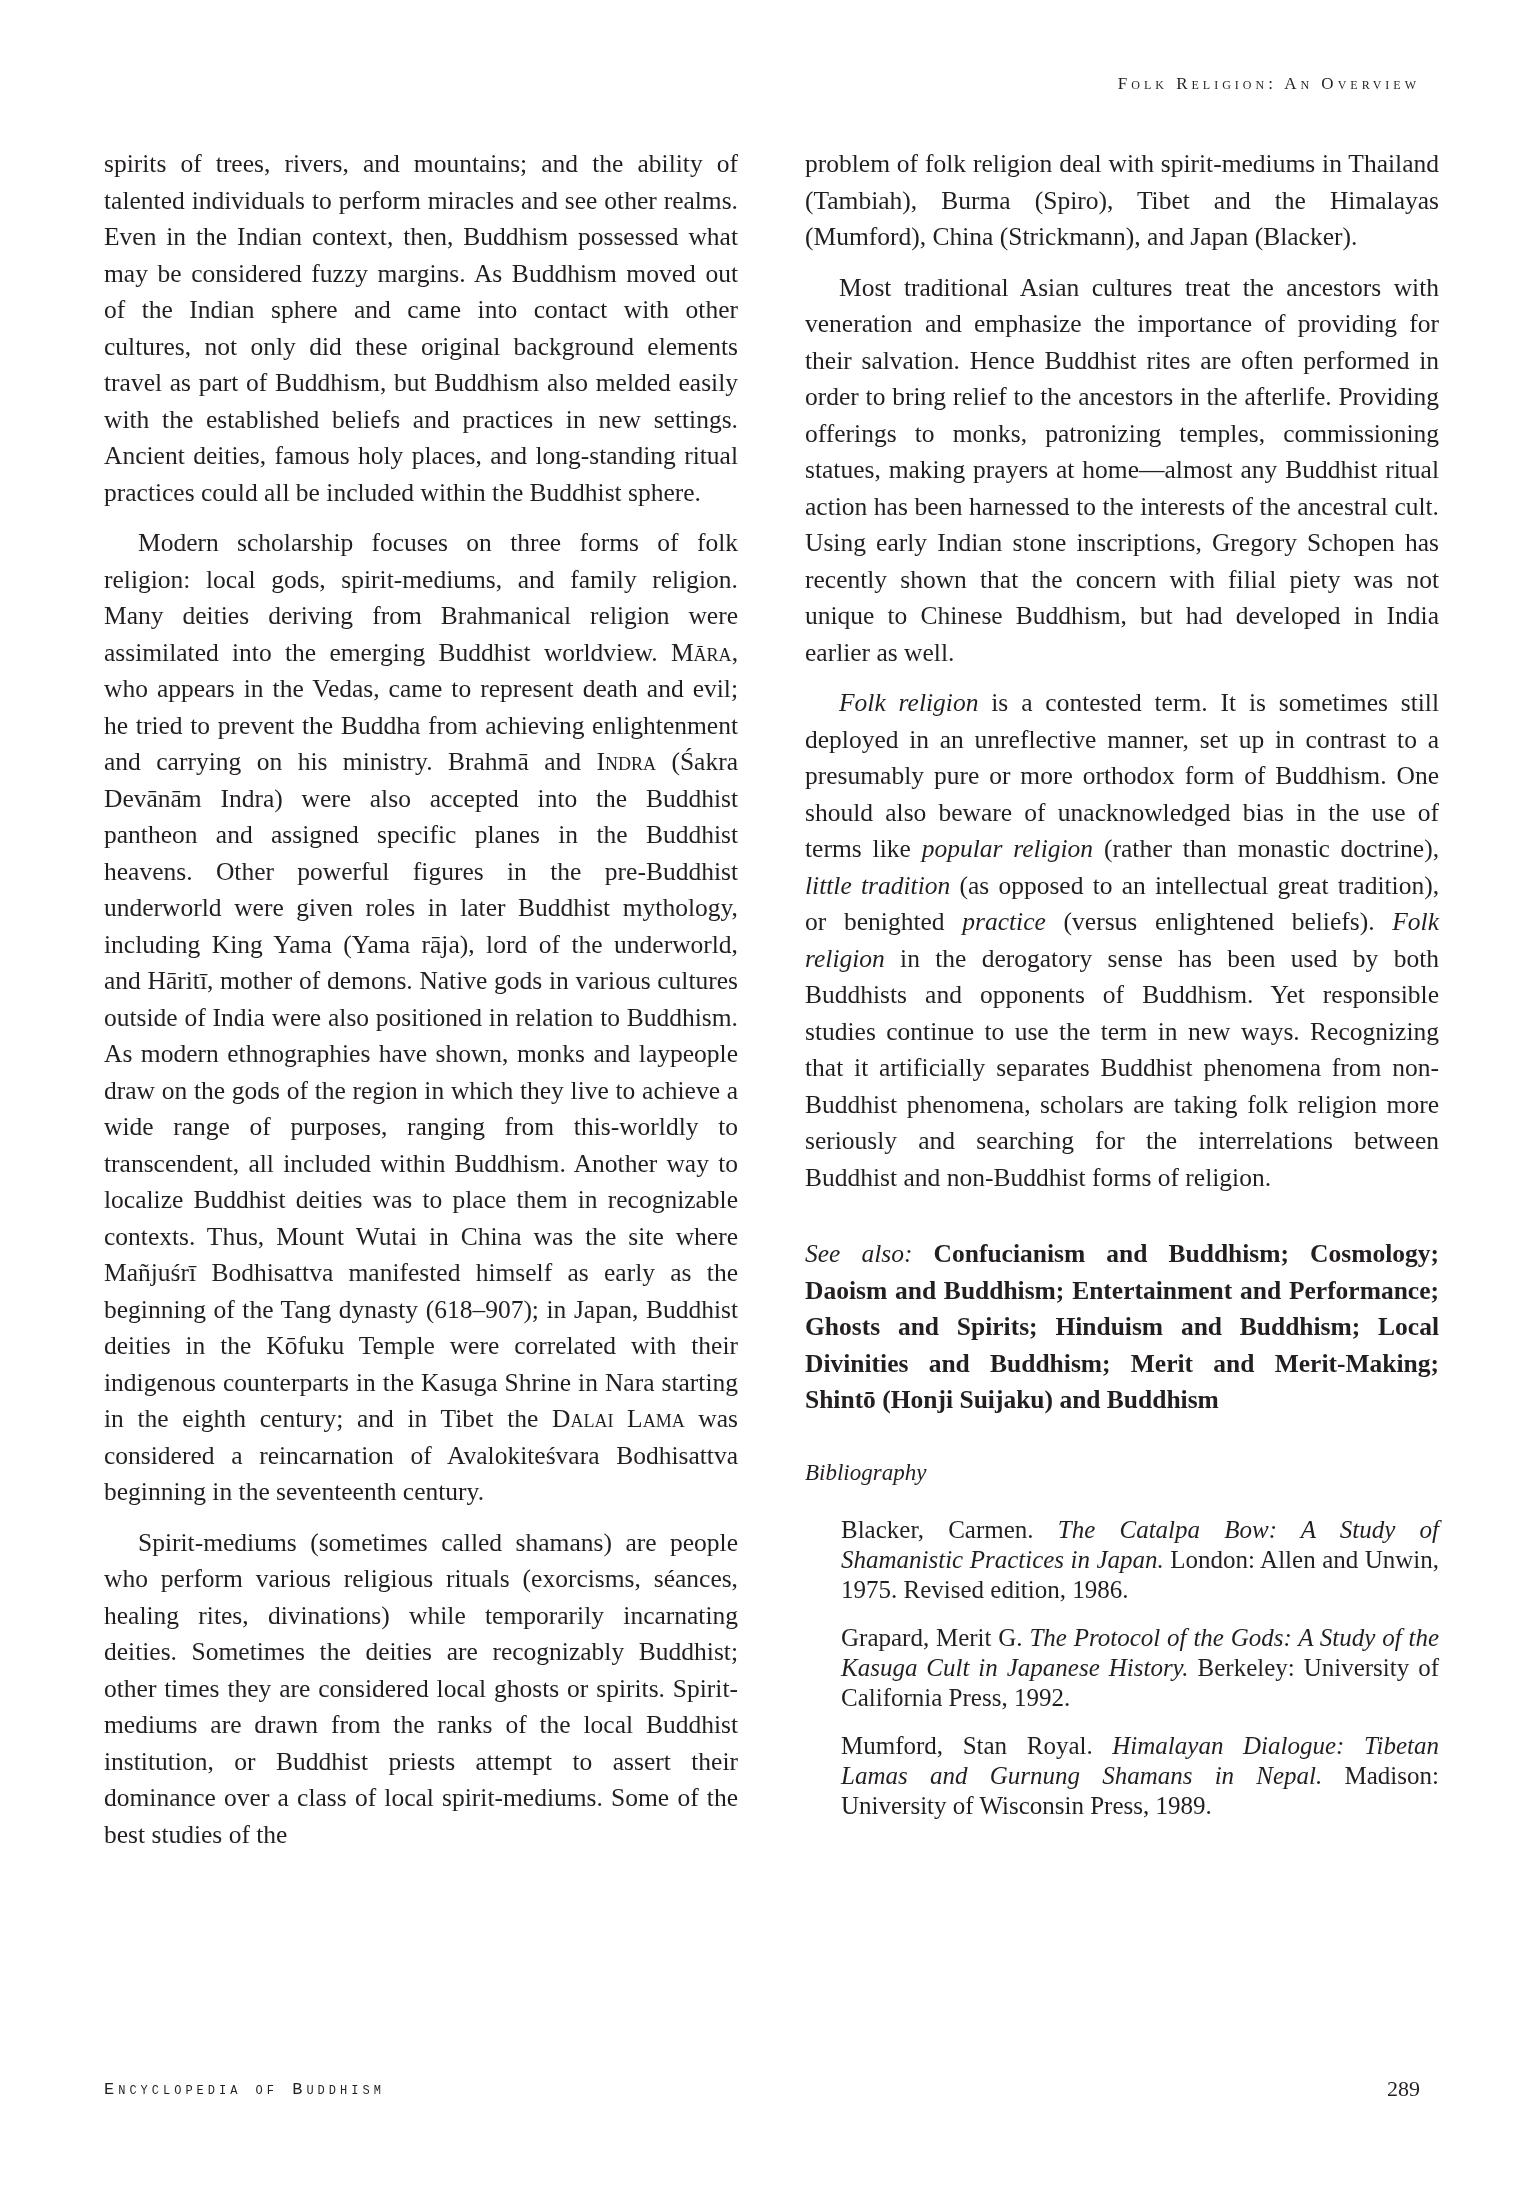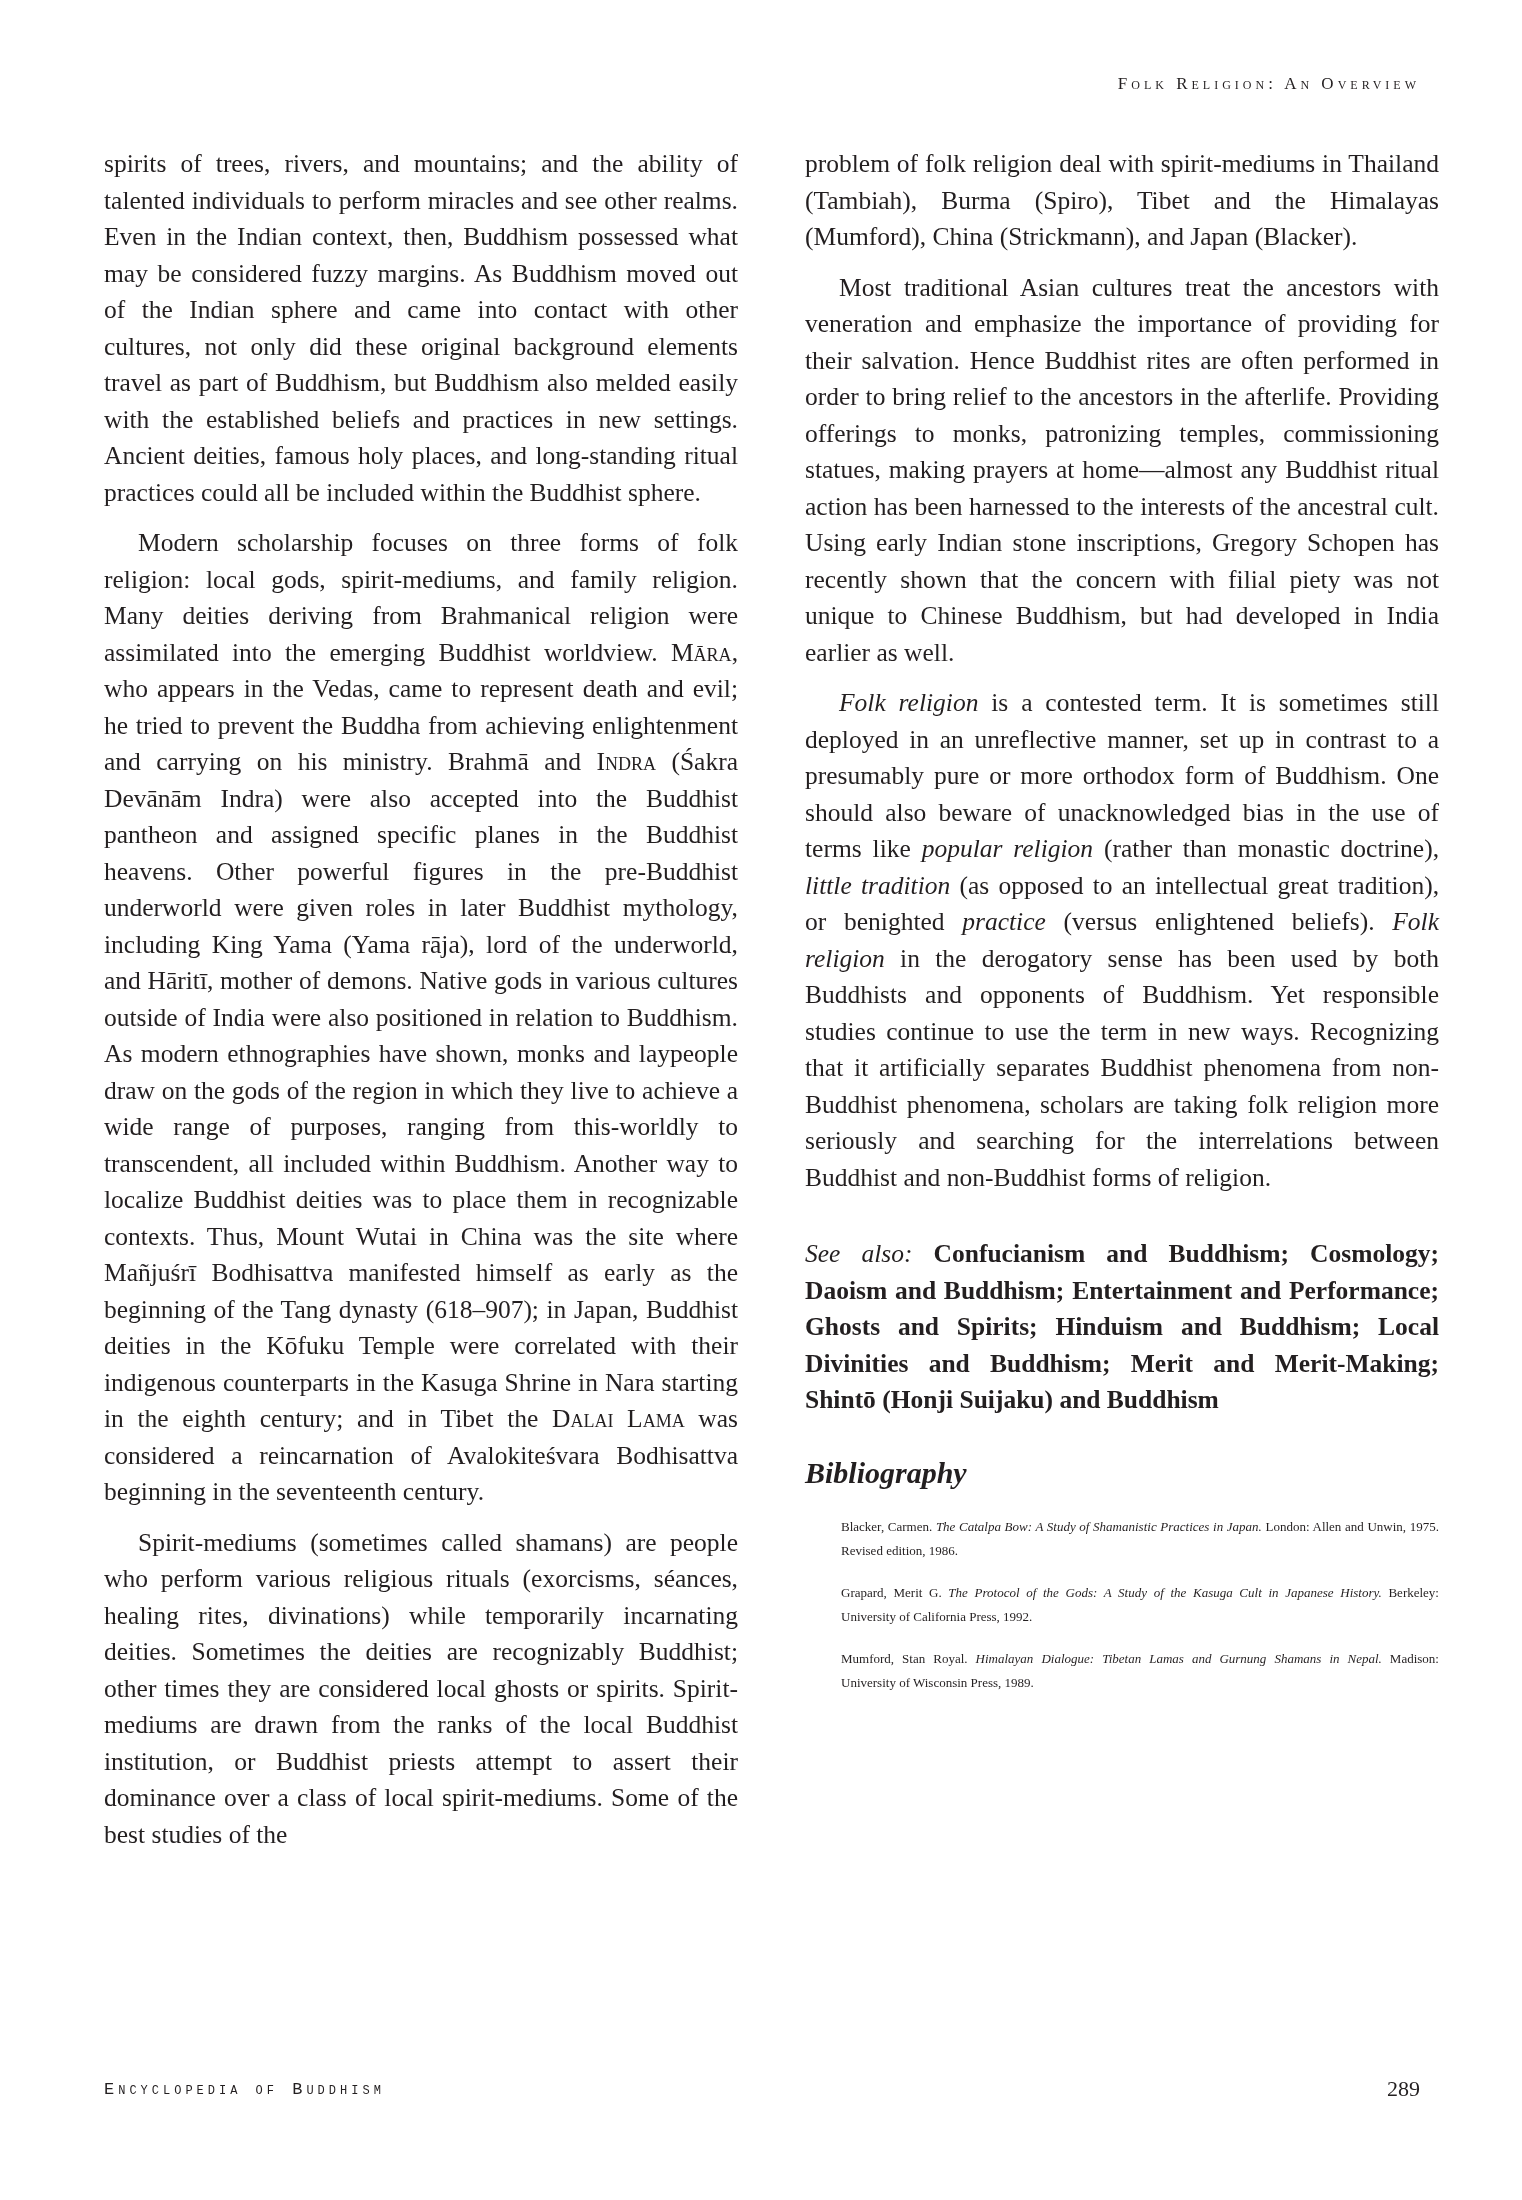--- a/index.html
+++ b/index.html
@@ -15,23 +15,23 @@
     font-family: "Liberation Serif", serif; font-size: 25.5px; line-height: 36.5px;
     text-align: justify; hyphens: manual;
   }
   .col-left { left: 104px; }
   .col-right { left: 805px; }
   .col p { margin: 0 0 14px 0; text-indent: 0; }
   .col p.indent { text-indent: 34px; }
   .sc { font-variant: small-caps; }
   .see-also { margin-top: 40px !important; font-weight: bold; text-align: justify; }
   .see-also .lbl { font-style: italic; font-weight: normal; }
-  .bib-heading { font-style: italic; font-weight: bold; font-size: 30px; margin: 36px 0 24px 0 !important; }
+  .bib-heading { font-style: italic; font-weight: normal; font-size: 23px; margin: 36px 0 24px 0 !important; }
   .bib-entry {
-    font-size: 13px; line-height: 24px; padding-left: 36px; text-indent: -36px;
+    font-size: 25px; line-height: 30px; padding-left: 36px; text-indent: -36px;
     margin: 0 0 18px 0 !important; text-align: justify;
   }
   .bib-entry i { font-style: italic; }
   .footer-left {
     position: absolute; left: 104px; top: 2080px;
     font-family: Liberation Mono, monospace; font-size: 17px; letter-spacing: 4px;
     font-variant: small-caps;
   }
   .footer-right {
     position: absolute; right: 102px; top: 2076px;

